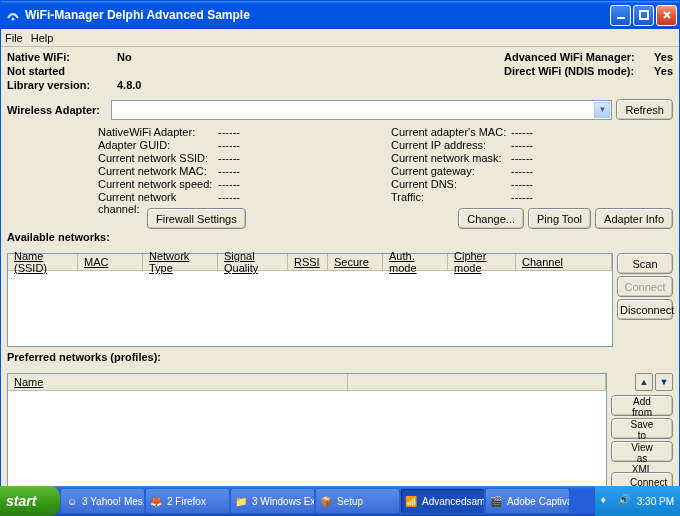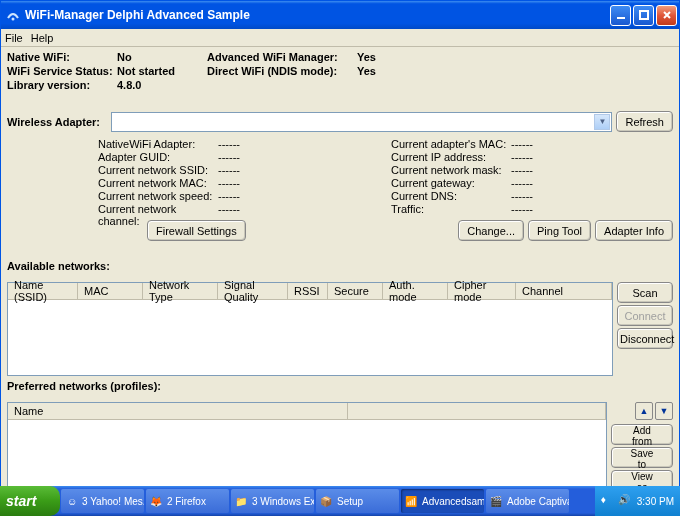--- a/index.html
+++ b/index.html
@@ -60,21 +60,22 @@
   padding-left: 4px;
   gap: 8px;
 }
 .menubar span { cursor: pointer; }
 .content {
   padding: 4px 6px;
   position: relative;
 }
 .status-grid {
   display: flex;
-  margin-bottom: 18px;
+  margin-bottom: 6px;
+  justify-content: space-between;
 }
 .status-col { display: flex; flex-direction: column; }
 .status-row { display: flex; height: 14px; }
 .slabel { width: 110px; font-weight: bold; }
 .slabel2 { width: 150px; font-weight: bold; }
 .sval { font-weight: bold; }
 .adapter-row {
   display: flex;
   align-items: center;
   gap: 4px;
@@ -121,21 +122,21 @@
   margin-bottom: 4px;
 }
 .info-col { flex: 1; }
 .info-row { display: flex; height: 13px; padding-left: 11px; }
 .ilabel { width: 120px; }
 .ival { }
 .btnrow {
   display: flex;
   gap: 4px;
   margin-left: 140px;
-  margin-bottom: 19px;
+  margin-bottom: 2px;
 }
 .btnrow .spacer { flex: 1; }
 .section-label { font-weight: bold; margin-bottom: 10px; }
 .list-area {
   display: flex;
   gap: 4px;
   margin-bottom: 4px;
 }
 .listbox {
   flex: 1;
@@ -149,20 +150,21 @@
   height: 17px;
   align-items: center;
 }
 .list-hdr .hcell {
   border-right: 1px solid #c0bcaa;
   padding: 0 6px;
   height: 100%;
   display: flex;
   align-items: center;
   font-size: 11px;
+  text-decoration: underline;
 }
 .list-body { height: 75px; }
 .side-btns {
   width: 56px;
   display: flex;
   flex-direction: column;
   gap: 2px;
 }
 .side-btns .btn { width: 56px; min-width: 56px; padding: 0 2px; }
 .pref-area { display: flex; gap: 4px; }
@@ -279,21 +281,20 @@
 
   <div class="content">
 
     <div class="status-grid">
       <div class="status-col" style="width:200px">
         <div class="status-row">
             <span class="slabel">Native WiFi:</span>
             <span class="sval">No</span>
           </div>
         <div class="status-row">
-            <span class="slabel">WiFi Service Status:</span>
             <span class="sval">Not started</span>
           </div>
         <div class="status-row">
             <span class="slabel">Library version:</span>
             <span class="sval">4.8.0</span>
           </div>
       </div>
       <div class="status-col">
         <div class="status-row">
             <span class="slabel2">Advanced WiFi Manager:</span>

